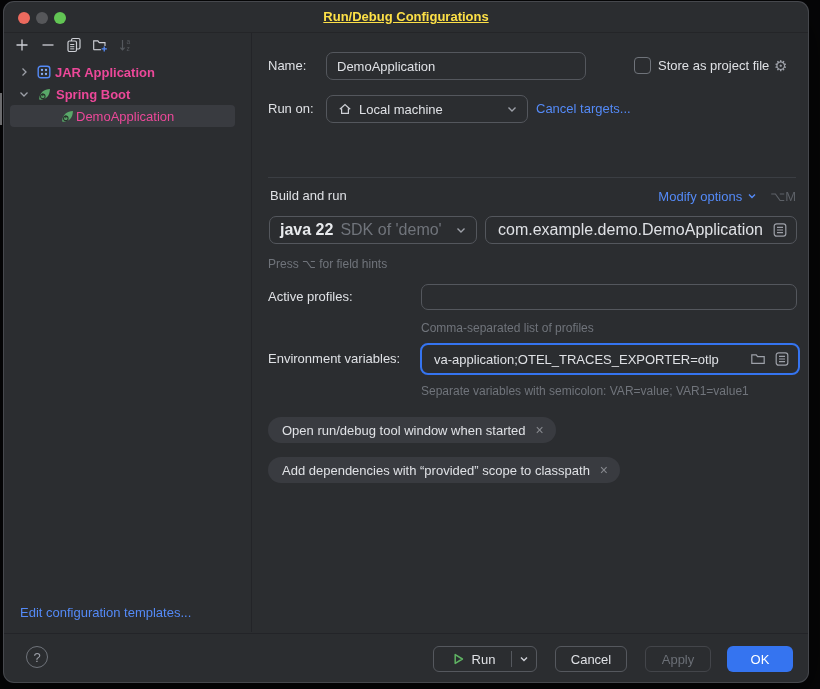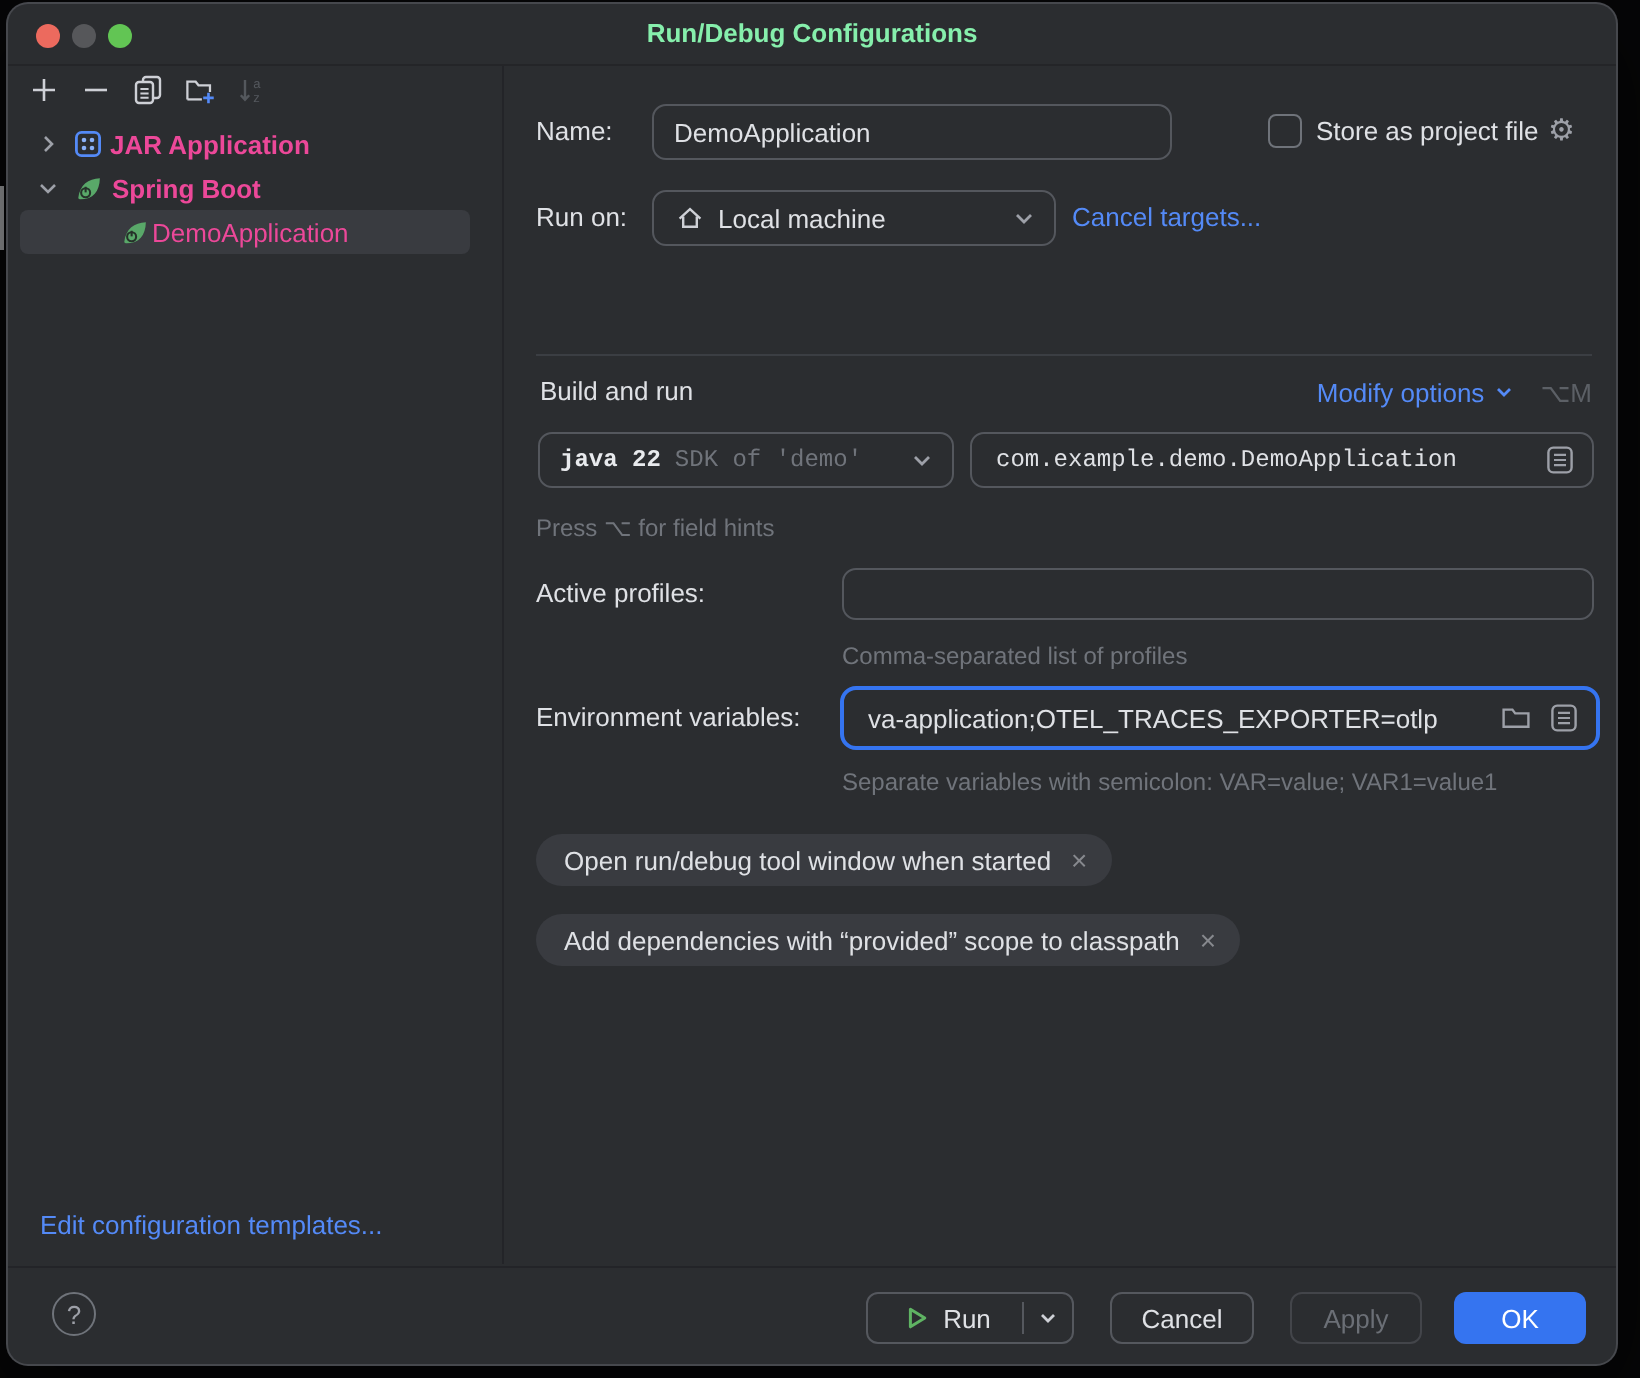--- a/index.html
+++ b/index.html
@@ -11,33 +11,33 @@
     color:#dfe1e5;font-size:13px;
   }
   .abs{position:absolute;}
   .dialog{
     position:absolute;left:4px;top:2px;width:804px;height:680px;
     background:#2b2d30;border-radius:10px;
     box-shadow:0 0 0 1px #46484d,0 14px 44px rgba(0,0,0,.55);
   }
   .titlebar{position:absolute;left:0;top:0;width:100%;height:30px;border-bottom:1px solid #242528;border-radius:10px 10px 0 0;}
   .traffic{position:absolute;top:10px;width:12px;height:12px;border-radius:50%;}
-  .title{position:absolute;left:0;top:0;width:100%;height:30px;line-height:30px;text-align:center;font-weight:bold;color:#86efac;}
+  .title{position:absolute;left:0;top:0;width:100%;height:30px;line-height:30px;text-align:center;font-weight:bold;color:#fde047;text-decoration:underline;}
   .sidebar{position:absolute;left:0;top:31px;width:247px;height:599px;border-right:1px solid #232428;}
   .content{position:absolute;left:252px;top:32px;width:552px;height:598px;}
   .footer{position:absolute;left:0;top:631px;width:804px;height:49px;border-top:1px solid #232428;}
   .toolbtn{position:absolute;top:4px;width:16px;height:16px;display:flex;align-items:center;justify-content:center;}
   .tree-row{position:absolute;left:0;width:247px;height:22px;display:flex;align-items:center;}
   .tree-label{font-weight:bold;color:#ec4899;}
   .tree-label.plain{font-weight:normal;}
   .sel-bg{position:absolute;left:6px;top:72px;width:225px;height:22px;background:#393b40;border-radius:4px;}
   .lbl{color:#dfe1e5;}
   .hint{font-size:12px;color:#70747b;}
   .link{color:#548af7;cursor:pointer;}
-  .mono{font-family:Liberation Mono, monospace;font-size:12px;}
+  .mono{font-family:Liberation Sans, sans-serif;font-size:16px;}
   .input{
     background:transparent;border:1px solid #54575d;border-radius:7px;
     color:#dfe1e5;font-family:"Liberation Sans",sans-serif;font-size:13px;
     padding:0 10px;box-sizing:border-box;outline:none;
   }
   .combo{
     border:1px solid #54575d;border-radius:7px;box-sizing:border-box;
     display:flex;align-items:center;padding:0 8px 0 10px;cursor:pointer;
   }
   .chip{

